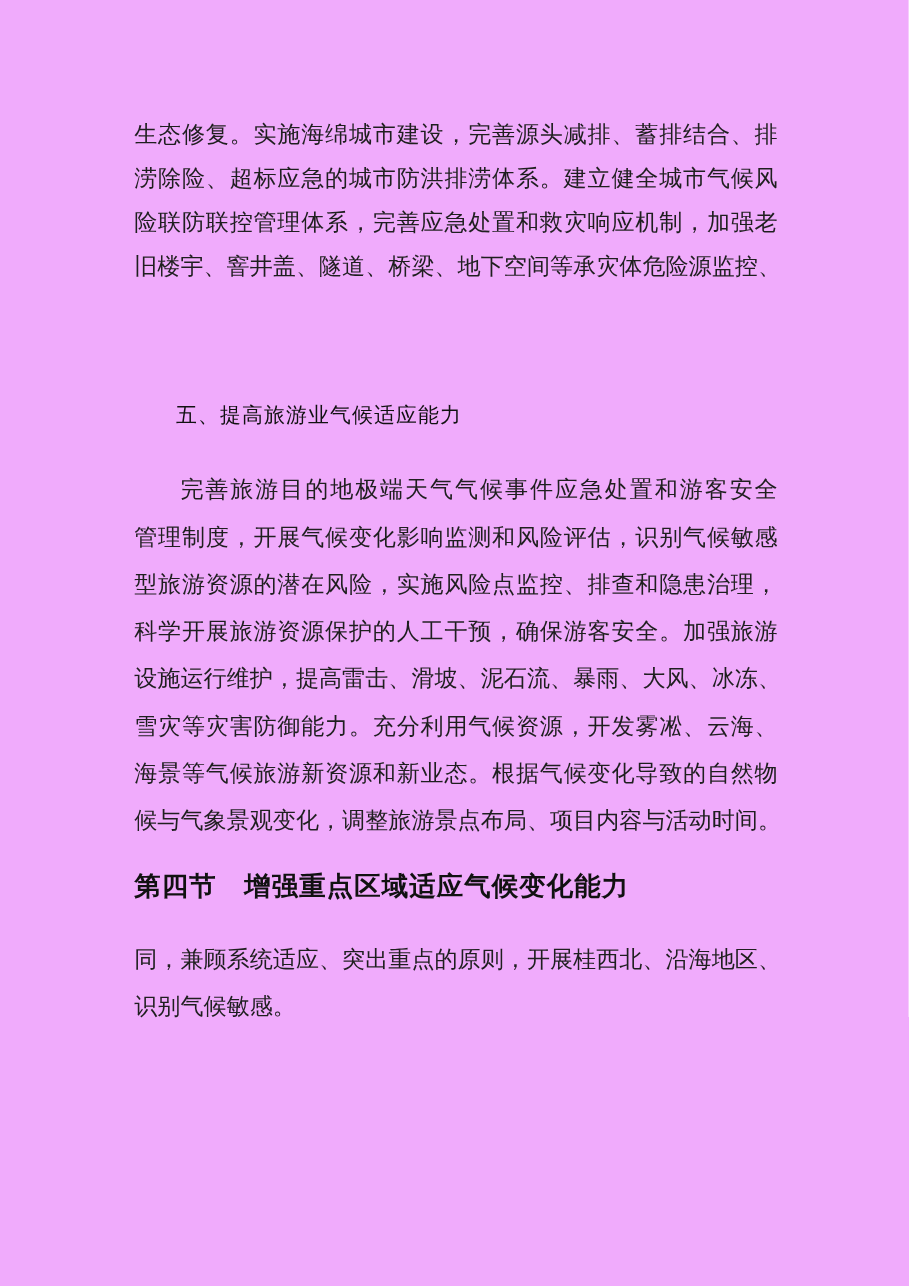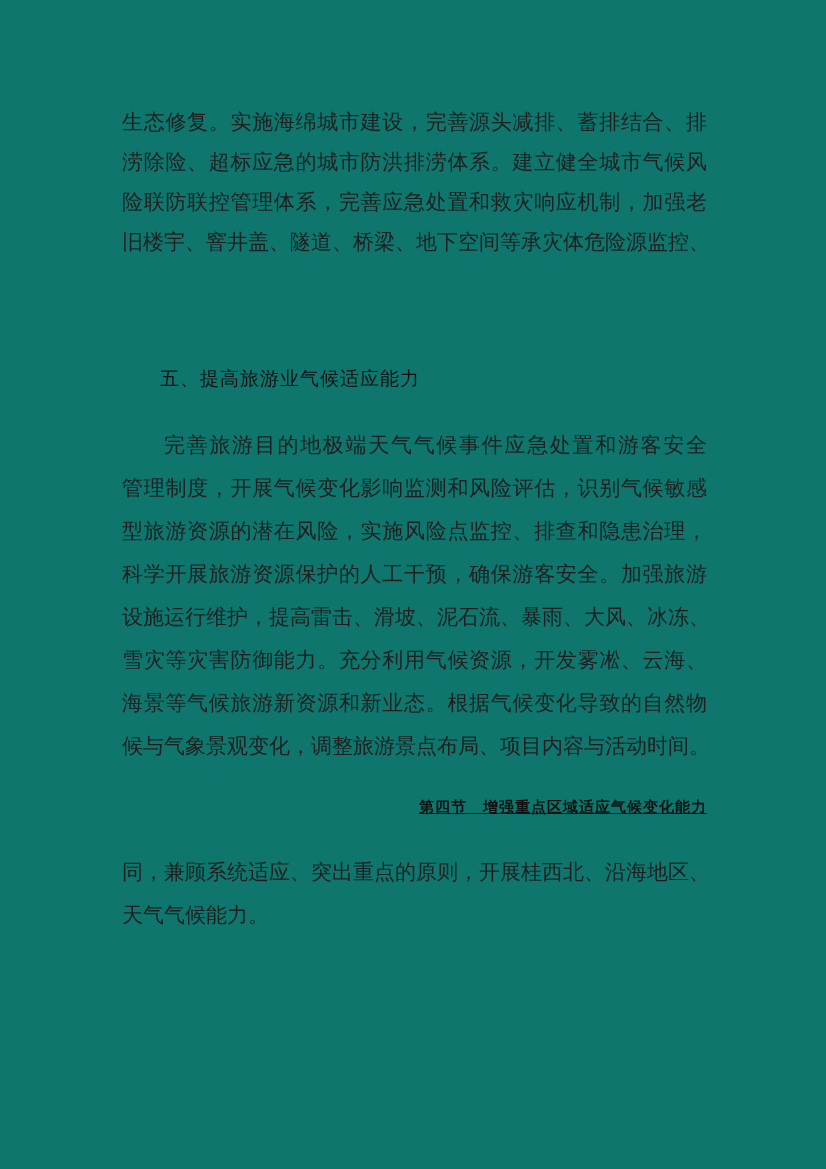--- a/index.html
+++ b/index.html
@@ -12,21 +12,21 @@
     height: 1169px;
     overflow: hidden;
     font-family: "Liberation Serif", serif;
     color: #1f1f1f;
   }
   .page {
     box-sizing: border-box;
     width: 826px;
     height: 1169px;
     padding: 102px 119px 0 122px;
-    background: #0f766e;
+    background: #f0abfc;
   }
   .para {
     margin: 0;
     font-size: 21px;
     font-weight: 400;
   }
   .para-flood   { line-height: 40px; }
   .para-tourism { margin-top: 25px; line-height: 43px; }
   .para-region  { margin-top: 22px; line-height: 43px; }
 
@@ -49,27 +49,26 @@
     margin: 97px 0 0 0;
     font-size: 19px;
     font-weight: 400;
     line-height: 40px;
     text-indent: 2em;
     letter-spacing: 1px;
     color: #111111;
   }
   .subsection-heading {
     margin: 18px 0 0 0;
-    font-size: 15px;
+    font-size: 24px;
     font-weight: 700;
     line-height: 43px;
-    text-align: right;
+    text-align: left;
     letter-spacing: 1px;
     color: #111111;
-    text-decoration: underline;
   }
 </style>
 </head>
 <body>
 
 <div class="page">
 
   <p class="para para-flood">
     <span class="line">生态修复。实施海绵城市建设，完善源头减排、蓄排结合、排</span>
     <span class="line">涝除险、超标应急的城市防洪排涝体系。建立健全城市气候风</span>
@@ -87,16 +86,16 @@
     <span class="line">设施运行维护，提高雷击、滑坡、泥石流、暴雨、大风、冰冻、</span>
     <span class="line">雪灾等灾害防御能力。充分利用气候资源，开发雾凇、云海、</span>
     <span class="line">海景等气候旅游新资源和新业态。根据气候变化导致的自然物</span>
     <span class="line">候与气象景观变化，调整旅游景点布局、项目内容与活动时间。</span>
   </p>
 
   <h3 class="subsection-heading">第四节　增强重点区域适应气候变化能力</h3>
 
   <p class="para para-region">
     <span class="line">同，兼顾系统适应、突出重点的原则，开展桂西北、沿海地区、</span>
-    <span class="line line--end">天气气候能力。</span>
+    <span class="line line--end">识别气候敏感。</span>
   </p>
 
 </div>
 
 </body></html>

